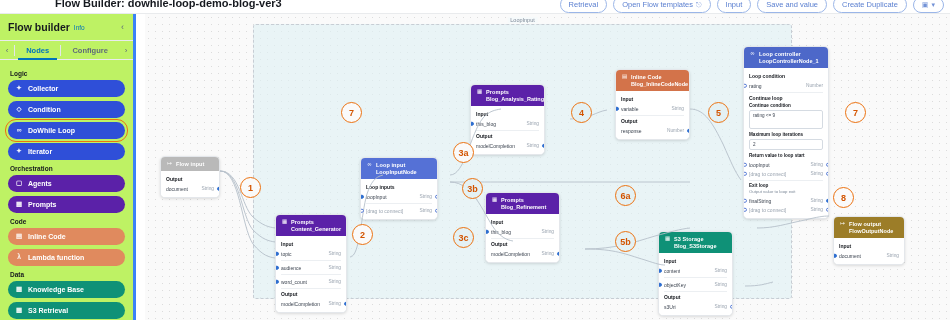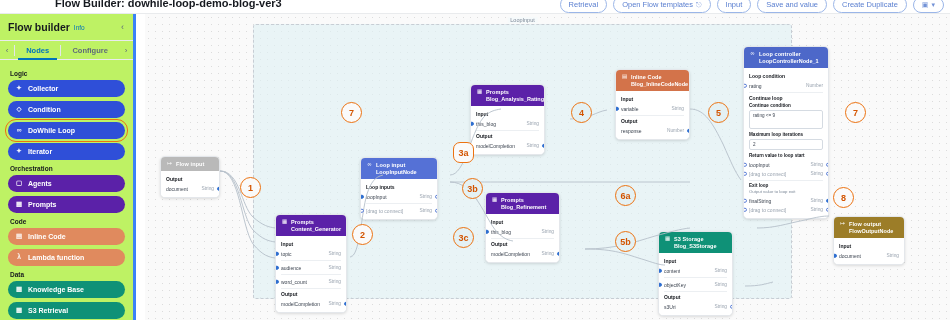--- a/index.html
+++ b/index.html
@@ -554,21 +554,21 @@
         <div class="gn-row">
           <span class="port left filled"></span>
           <span class="k">document</span>
           <span class="t">String</span>
         </div>
       </div>
     </div>
 
     <div class="badge" style="left:95px; top:163px;">1</div>
     <div class="badge" style="left:207px; top:210px;">2</div>
-    <div class="badge" style="left:308px; top:128px;border-radius:7px;">3a</div>
+    <div class="badge" style="left:308px; top:128px;">3a</div>
     <div class="badge on-loop" style="left:308px; top:164px;margin-left:9px;">3b</div>
     <div class="badge on-loop" style="left:308px; top:213px;">3c</div>
     <div class="badge on-loop" style="left:426px; top:88px;">4</div>
     <div class="badge on-loop" style="left:563px; top:88px;">5</div>
     <div class="badge on-loop" style="left:470px; top:171px;">6a</div>
     <div class="badge on-loop" style="left:470px; top:217px;">5b</div>
     <div class="badge" style="left:196px; top:88px;">7</div>
     <div class="badge" style="left:700px; top:88px;">7</div>
     <div class="badge" style="left:688px; top:173px;">8</div>
 

